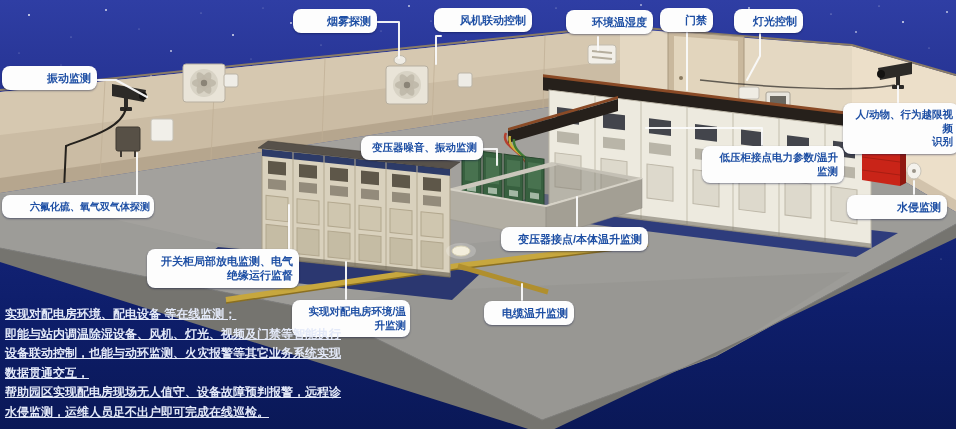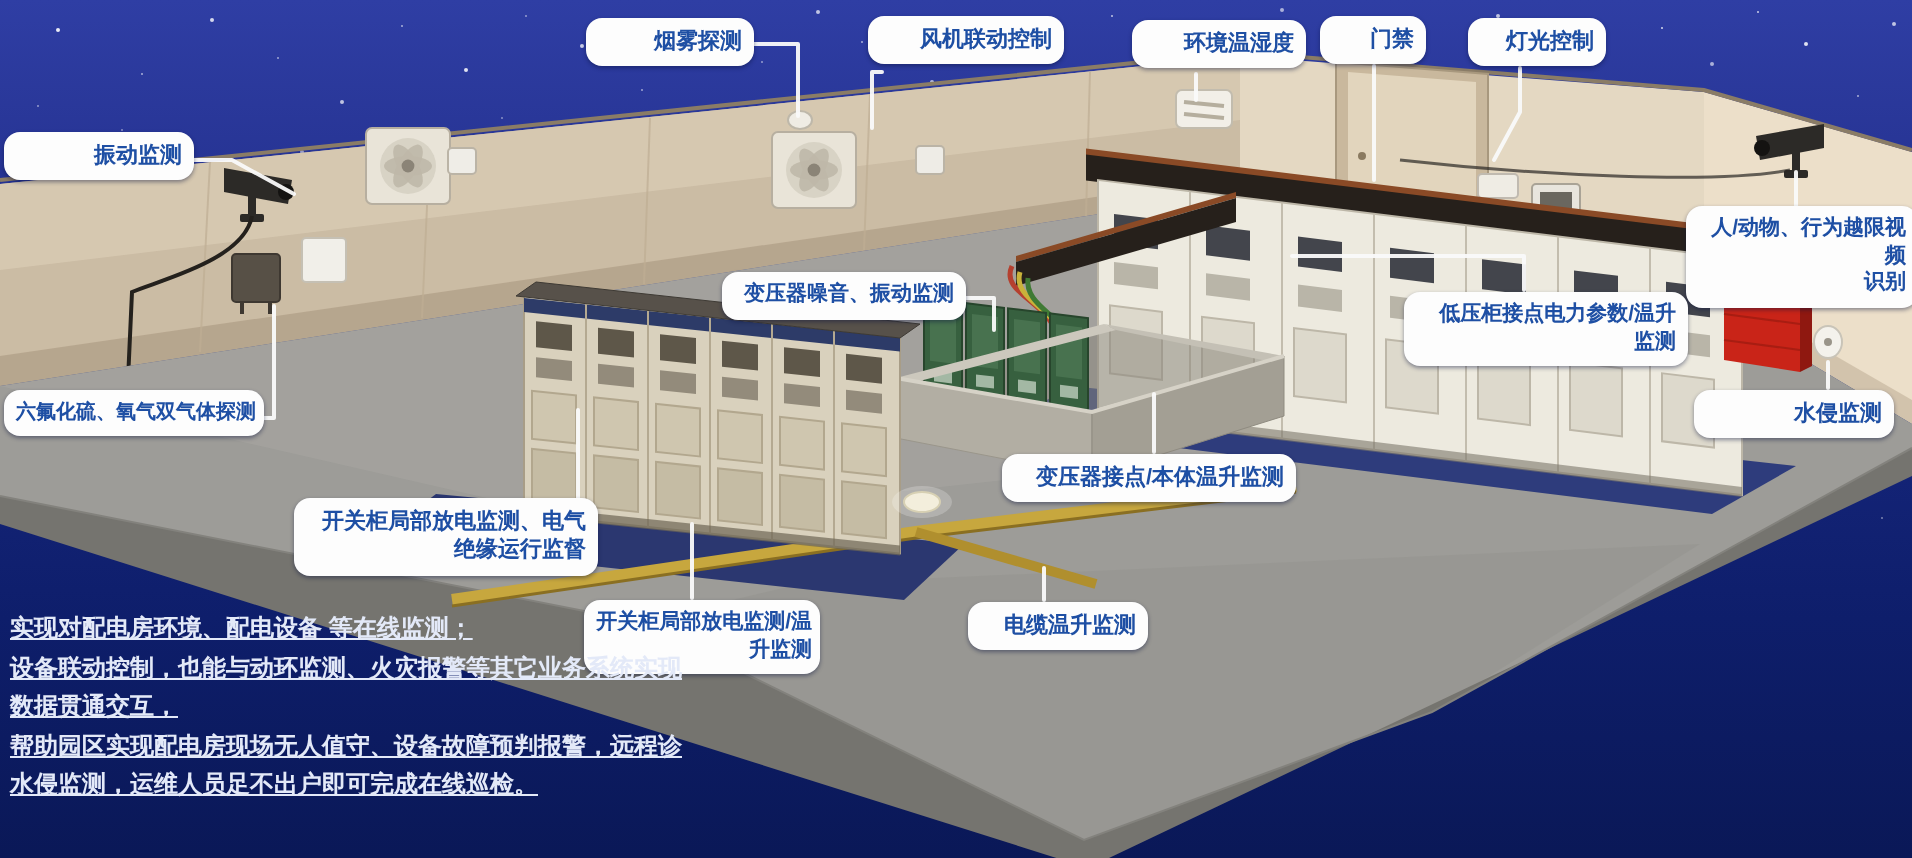--- a/index.html
+++ b/index.html
@@ -44,21 +44,21 @@
     line-height:1.3;white-space:pre-line;
     box-shadow:0 1px 2px rgba(8,18,60,.45);
   }
   .co-infrared{left:2px;top:66px;width:95px}
   .co-smoke{left:293px;top:9px;width:84px}
   .co-fan{left:434px;top:8px;width:98px}
   .co-env{left:566px;top:10px;width:87px}
   .co-door{left:660px;top:8px;width:53px}
   .co-light{left:734px;top:9px;width:69px}
   .co-video{left:843px;top:103px;width:116px;font-size:10.5px}
-  .co-gas{left:2px;top:195px;width:130px;font-size:10px;padding:5px 4px}
+  .co-gas{left:2px;top:195px;width:152px;font-size:10px;padding:5px 4px}
   .co-water{left:847px;top:195px;width:100px}
   .co-noise{left:361px;top:136px;width:122px;font-size:10.5px}
   .co-lv{left:702px;top:146px;width:142px;font-size:10.5px}
   .co-pd{left:147px;top:249px;width:152px}
   .co-contact{left:501px;top:227px;width:147px}
   .co-hv{left:292px;top:300px;width:118px;font-size:10.5px;padding:5px 4px}
   .co-cable{left:484px;top:301px;width:90px}
   .desc{position:absolute;left:5px;top:305px;z-index:5;color:#e3e9f8;font-size:12px;font-weight:bold;text-decoration:underline;}
   .desc div{line-height:19.5px;white-space:nowrap;}
 </style>
@@ -279,24 +279,25 @@
   <div class="co co-video">人/动物、行为越限视频
 识别</div>
   <div class="co co-gas">六氟化硫、氧气双气体探测</div>
   <div class="co co-water">水侵监测</div>
   <div class="co co-noise">变压器噪音、振动监测</div>
   <div class="co co-lv">低压柜接点电力参数/温升
 监测</div>
   <div class="co co-pd">开关柜局部放电监测、电气
 绝缘运行监督</div>
   <div class="co co-contact">变压器接点/本体温升监测</div>
-  <div class="co co-hv">开关柜局部放电监测/温
+  <div class="co co-hv">实现对配电房环境/温
 升监测</div>
   <div class="co co-cable">电缆温升监测</div>
 
   <div class="desc">
     <div>实现对配电房环境、配电设备 等在线监测；</div>
+    <div>即能与站内调温除湿设备、风机、灯光、视频及门禁等智能执行</div>
     <div>设备联动控制，也能与动环监测、火灾报警等其它业务系统实现</div>
     <div>数据贯通交互，</div>
     <div>帮助园区实现配电房现场无人值守、设备故障预判报警，远程诊</div>
     <div>水侵监测，运维人员足不出户即可完成在线巡检。</div>
   </div>
 </div>
 
 </body></html>

